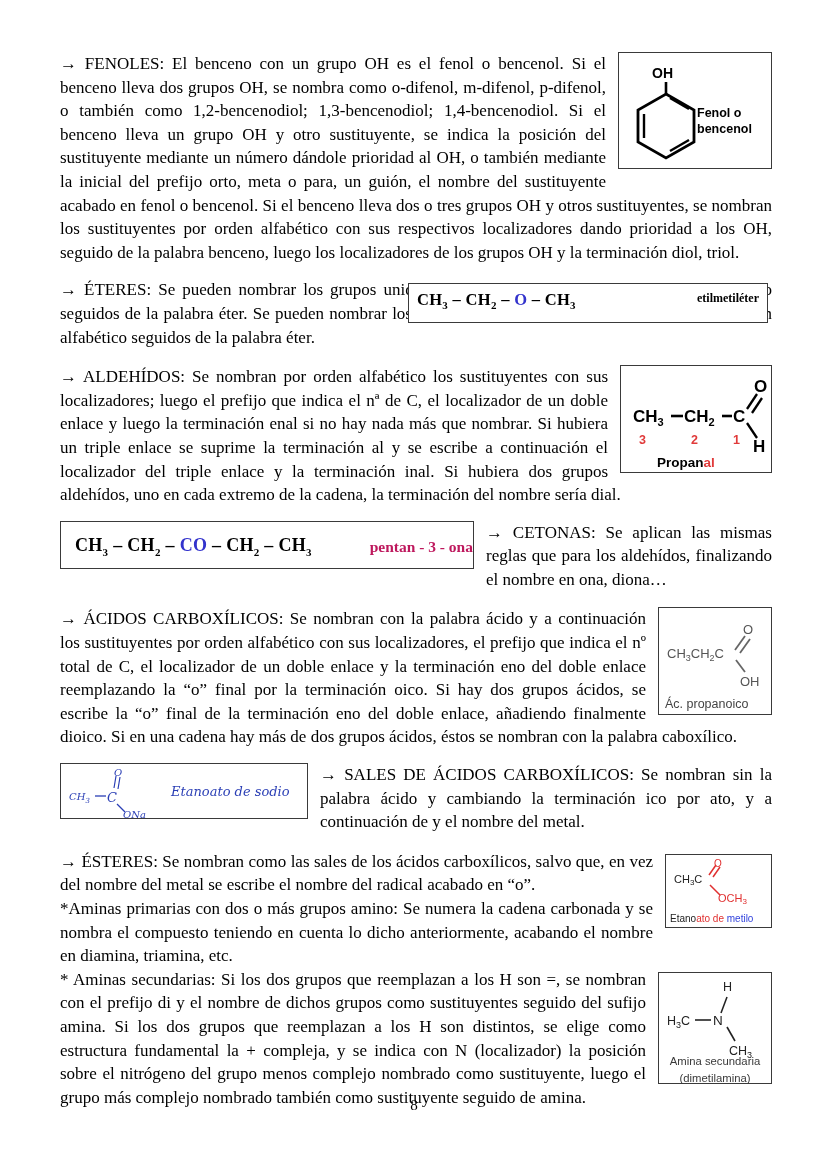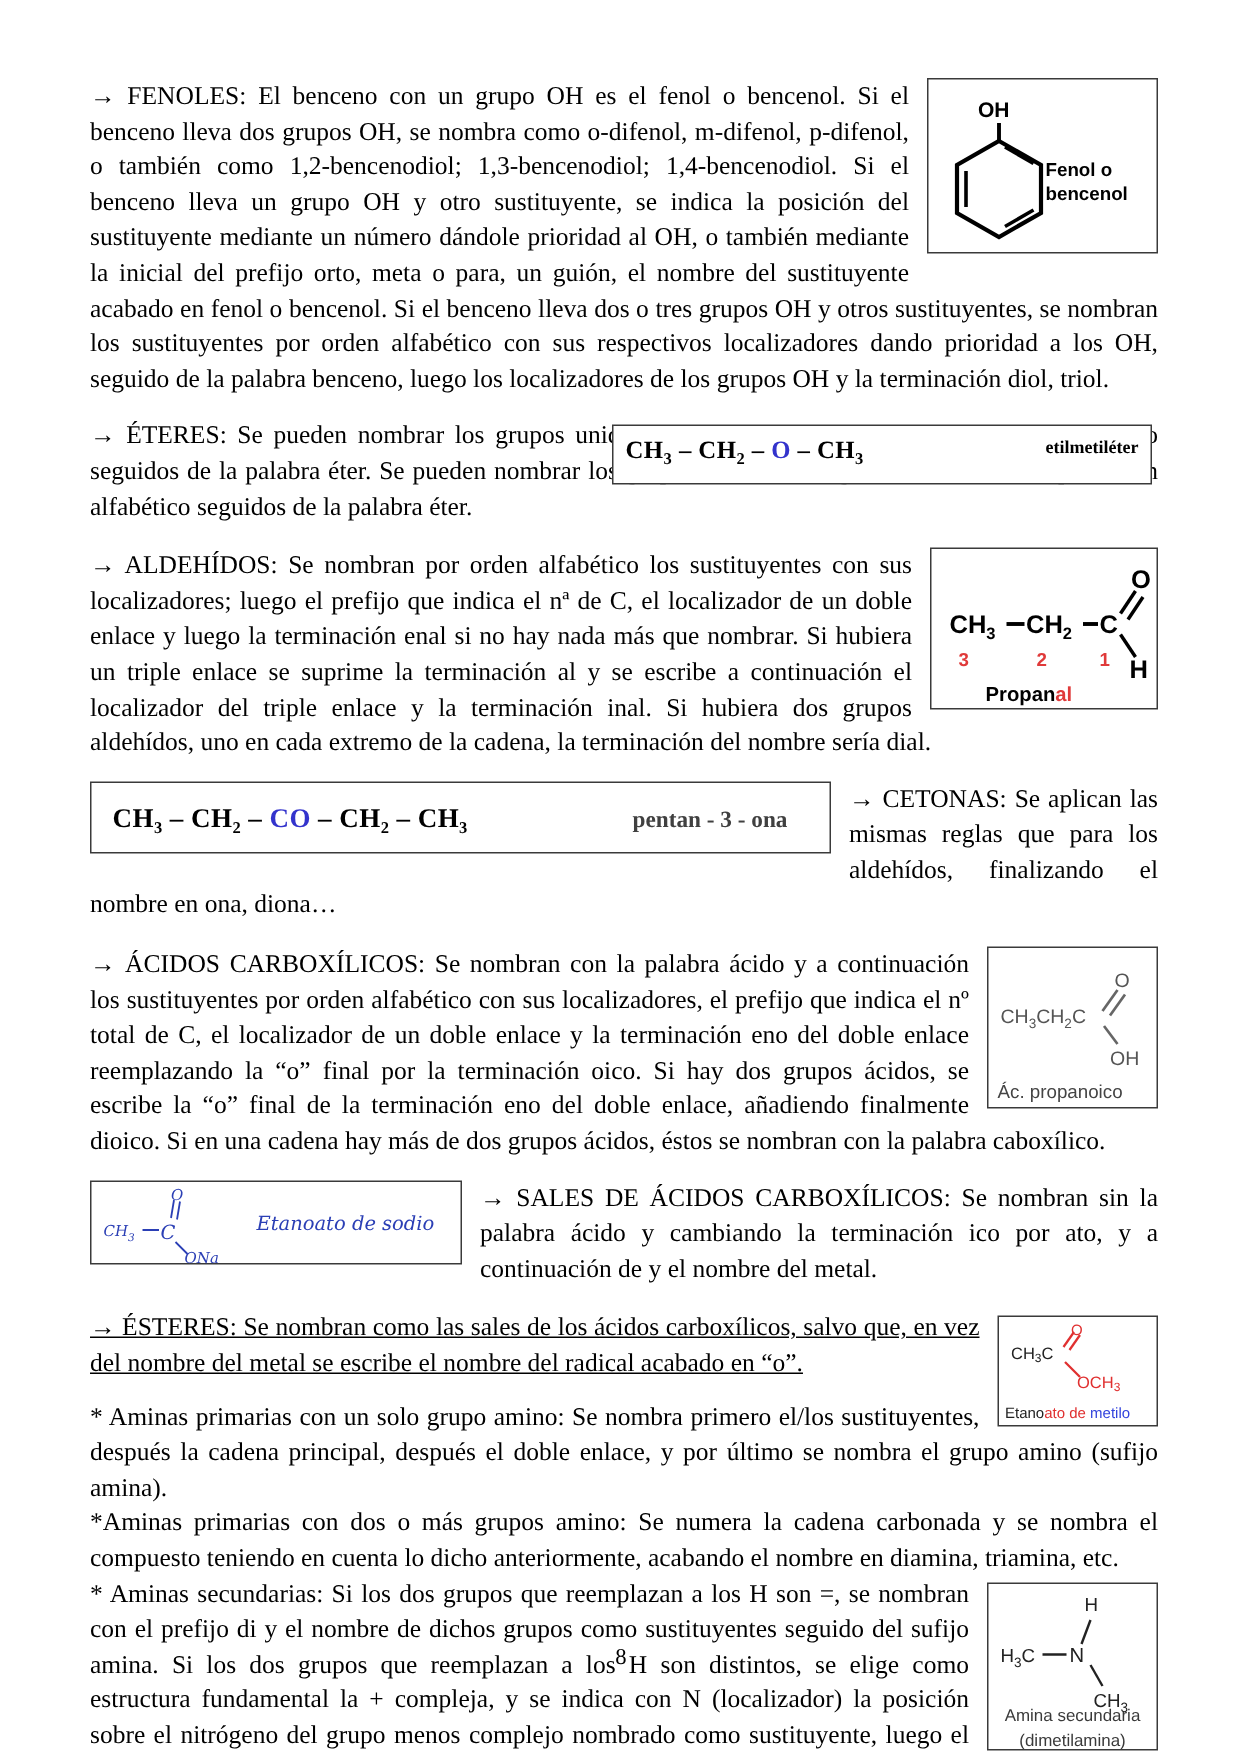--- a/index.html
+++ b/index.html
@@ -111,33 +111,33 @@
 
   
   #fig-propanal {
     width: 152px;
     height: 108px;
     position: relative;
   }
 
   
   #fig-cetona {
-    width: 494px;
+    width: 414px;
     height: 48px;
     position: relative;
   }
   #fig-cetona .f {
     position: absolute;
     left: 14px; top: 13px;
     font-size: 18px;
   }
   #fig-cetona .nm {
     position: absolute;
-    right: 28px; top: 16px;
-    color: #404040;
+    right: 0; top: 16px;
+    color: #be185d;
     font-family: "Liberation Serif", serif;
     font-weight: bold;
     font-size: 15.5px;
   }
 
   
   #fig-acido {
     width: 114px;
     height: 108px;
     position: relative;
@@ -286,22 +286,21 @@
       <svg width="105" height="72" viewBox="0 0 105 72">
         <text x="8" y="28" font-family="Liberation Sans, sans-serif" font-size="11" fill="#222">CH<tspan font-size="8" dy="2">3</tspan><tspan dy="-2">C</tspan></text>
         <line x1="43" y1="20" x2="50" y2="10" stroke="#e03030" stroke-width="1.5"></line>
         <line x1="47" y1="22" x2="54" y2="12" stroke="#e03030" stroke-width="1.5"></line>
         <text x="48" y="12" font-family="Liberation Sans, sans-serif" font-size="10" fill="#e03030">O</text>
         <line x1="44" y1="30" x2="54" y2="40" stroke="#e03030" stroke-width="1.5"></line>
         <text x="52" y="47" font-family="Liberation Sans, sans-serif" font-size="11" fill="#e03030">OCH<tspan font-size="8" dy="2">3</tspan></text>
         <text x="4" y="67" font-family="Liberation Sans, sans-serif" font-size="10" fill="#222">Etano<tspan fill="#e03030">ato de </tspan><tspan fill="#3344dd">metilo</tspan></text>
       </svg>
     </div>
-    <p class="para just" style="margin-bottom:12px;text-decoration:underline;">→ ÉSTERES: Se nombran como las sales de los ácidos carboxílicos, salvo que, en vez del nombre del metal se escribe el nombre del radical acabado en “o”.</p>
-    <p class="para left" style="margin-bottom:0;">* Aminas primarias con un solo grupo amino: Se nombra primero el/los sustituyentes, después la cadena principal, después el doble enlace, y por último se nombra el grupo amino (sufijo amina).</p>
+    <p class="para just" style="margin-bottom:0;">→ ÉSTERES: Se nombran como las sales de los ácidos carboxílicos, salvo que, en vez del nombre del metal se escribe el nombre del radical acabado en “o”.</p>
     <p class="para left" style="margin-bottom:0;">*Aminas primarias con dos o más grupos amino: Se numera la cadena carbonada y se nombra el compuesto teniendo en cuenta lo dicho anteriormente, acabando el nombre en diamina, triamina, etc.</p>
 
     <div class="fig fig-right" id="fig-amina" style="margin-top:4px;">
       <svg width="112" height="110" viewBox="0 0 112 110">
         <text x="64" y="18" font-family="Liberation Sans, sans-serif" font-size="12.5" fill="#222">H</text>
         <line x1="68" y1="24" x2="62" y2="40" stroke="#222" stroke-width="1.6"></line>
         <text x="8" y="52" font-family="Liberation Sans, sans-serif" font-size="12.5" fill="#222">H<tspan font-size="9" dy="3">3</tspan><tspan dy="-3">C</tspan></text>
         <line x1="36" y1="47" x2="52" y2="47" stroke="#222" stroke-width="1.6"></line>
         <text x="54" y="52" font-family="Liberation Sans, sans-serif" font-size="13.5" fill="#222">N</text>
         <line x1="68" y1="54" x2="76" y2="68" stroke="#222" stroke-width="1.6"></line>

